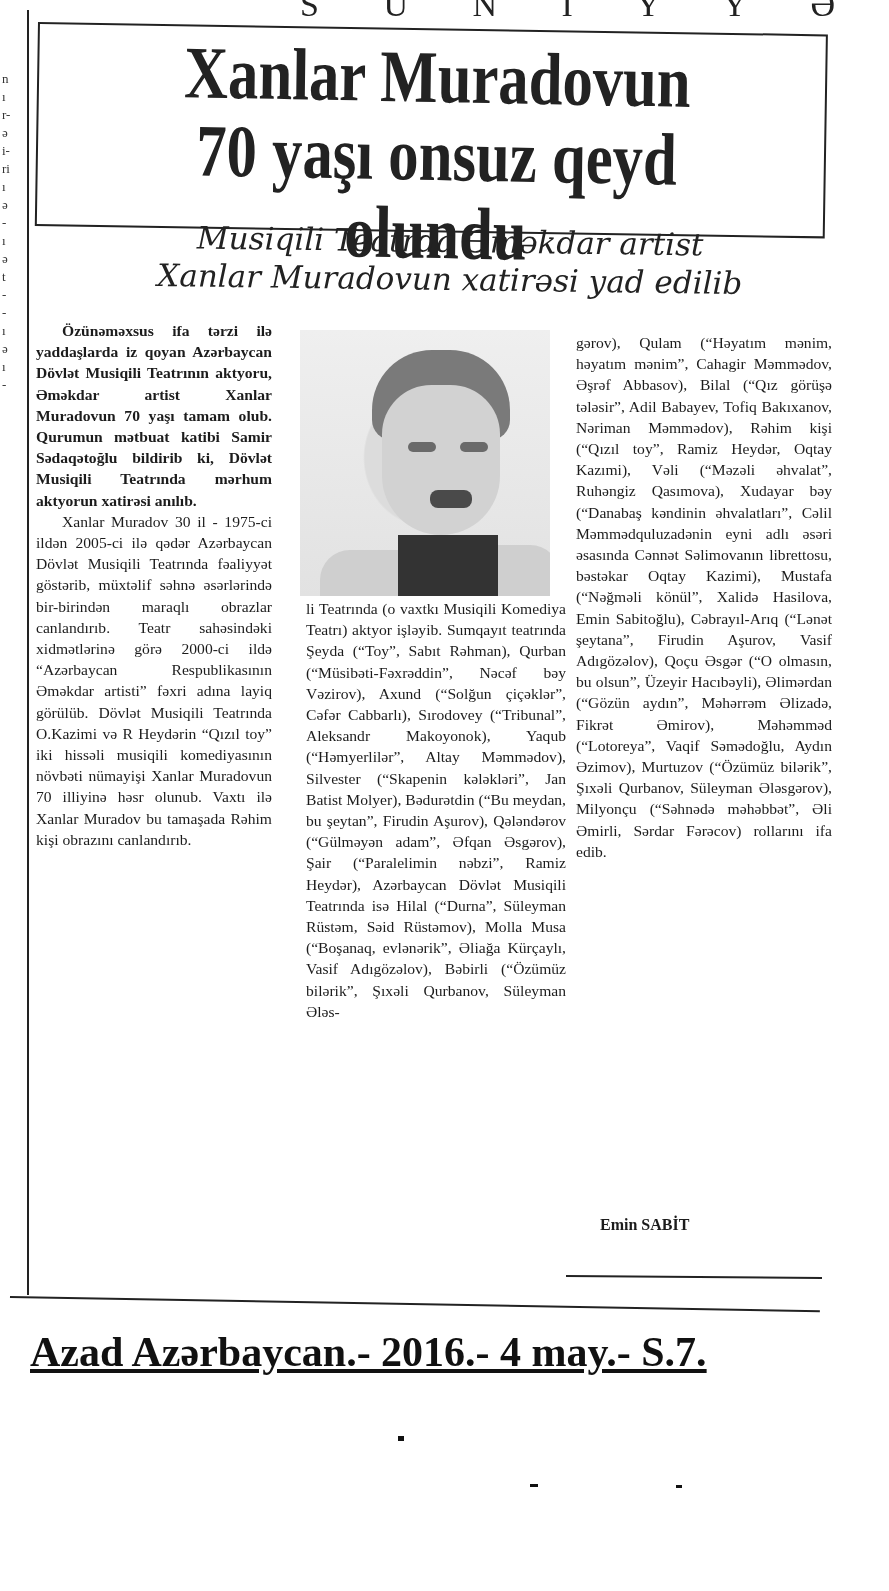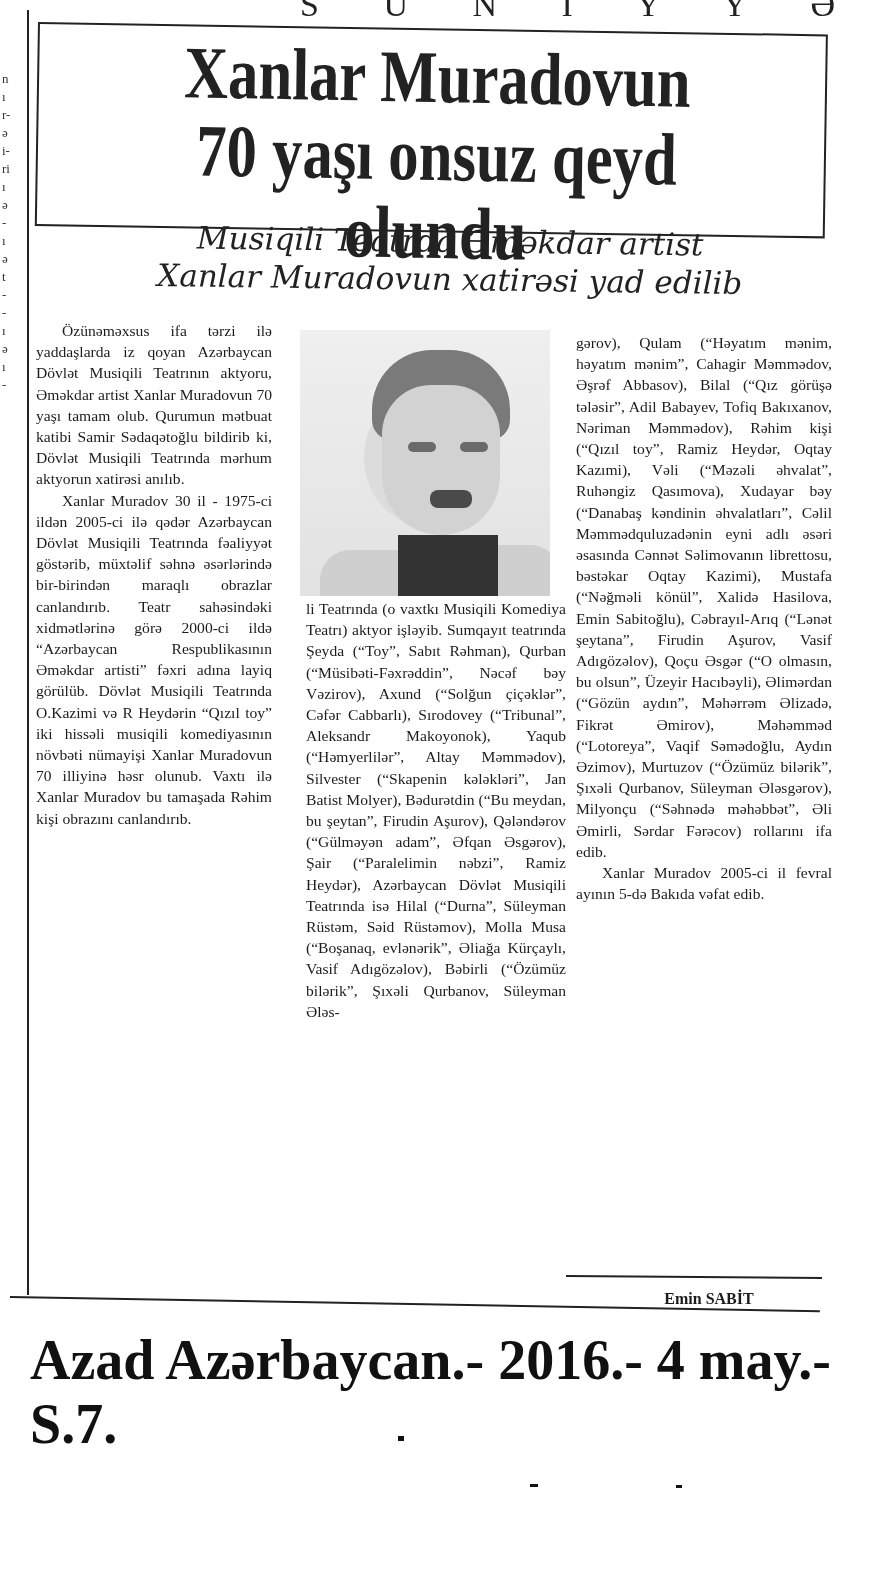--- a/index.html
+++ b/index.html
@@ -27,43 +27,43 @@
     transform-origin:center top;
   }
   .subhead {
     position:absolute; left:90px; top:222px; width:720px; text-align:center;
     font-family: "DejaVu Serif", serif; font-style:italic; font-size:31px; line-height:38px;
     color:#222; transform:rotate(0.8deg);
   }
   .col { position:absolute; font-size:15.6px; line-height:21.2px; text-align:justify; color:#1c1c1c; }
   .col p { margin:0; text-indent:26px; }
   .col p.noindent { text-indent:0; }
-  .bold { font-weight:normal; }
+  .bold { font-weight:bold; }
   .col1 { left:36px; top:320px; width:236px; }
   .col2 { left:306px; top:598px; width:260px; }
   .col3 { left:576px; top:332px; width:256px; }
   .photo {
     position:absolute; left:300px; top:330px; width:250px; height:266px;
     background: radial-gradient(ellipse at 50% 48%, #dcdcdc 0 34%, transparent 35%),
                 linear-gradient(#efefef,#e2e2e2);
     overflow:hidden;
   }
   .photo .hair { position:absolute; left:72px; top:20px; width:138px; height:90px; border-radius:60px 60px 20px 20px; background:#7a7a7a; }
   .photo .face { position:absolute; left:82px; top:55px; width:118px; height:150px; border-radius:50px 50px 60px 60px; background:#d2d2d2; }
   .photo .eye { position:absolute; top:112px; width:28px; height:10px; background:#6a6a6a; border-radius:5px; }
   .photo .mustache { position:absolute; left:130px; top:160px; width:42px; height:18px; background:#4a4a4a; border-radius:8px; }
   .photo .collar { position:absolute; left:98px; top:205px; width:100px; height:80px; background:#333; }
   .photo .jacket-l { position:absolute; left:20px; top:220px; width:90px; height:60px; background:#cfcfcf; border-radius:30px 0 0 0; }
   .photo .jacket-r { position:absolute; left:190px; top:215px; width:70px; height:60px; background:#cfcfcf; border-radius:0 30px 0 0; }
   .byline-rule { position:absolute; left:566px; top:1276px; width:256px; height:2px; background:#222; transform:rotate(0.4deg); }
-  .byline { position:absolute; left:600px; top:1290px; width:218px; text-align:center; font-weight:bold; font-size:16px; color:#1c1c1c; }
+  .byline { position:absolute; left:600px; top:1216px; width:218px; text-align:left; font-weight:bold; font-size:16px; color:#1c1c1c; }
   .bottom-rule { position:absolute; left:10px; top:1296px; width:810px; height:2px; background:#222; transform:rotate(1deg); transform-origin:left top; }
   .citation {
     position:absolute; left:30px; top:1328px; width:820px;
-    font-family: "Liberation Serif", serif; font-weight:bold; font-size:56px; color:#111;
+    font-family: "Liberation Serif", serif; font-weight:bold; font-size:42px; color:#111;text-decoration:underline;
   }
   .speck { position:absolute; background:#111; }
 </style>
 </head>
 <body>
 
 <div class="section-header">S Ü N İ Y Y Ə T</div>
 
 <div class="left-margin-frag">
   <div>n</div>
@@ -113,21 +113,20 @@
   <p class="bold">Özünəməxsus ifa tərzi ilə yaddaşlarda iz qoyan Azərbaycan Dövlət Musiqili Teatrının aktyoru, Əməkdar artist Xanlar Muradovun 70 yaşı tamam olub. Qurumun mətbuat katibi Samir Sədaqətoğlu bildirib ki, Dövlət Musiqili Teatrında mərhum aktyorun xatirəsi anılıb.</p>
   <p>Xanlar Muradov 30 il - 1975-ci ildən 2005-ci ilə qədər Azərbaycan Dövlət Musiqili Teatrında fəaliyyət göstərib, müxtəlif səhnə əsərlərində bir-birindən maraqlı obrazlar canlandırıb. Teatr sahəsindəki xidmətlərinə görə 2000-ci ildə “Azərbaycan Respublikasının Əməkdar artisti” fəxri adına layiq görülüb. Dövlət Musiqili Teatrında O.Kazimi və R Heydərin “Qızıl toy” iki hissəli musiqili komediyasının növbəti nümayişi Xanlar Muradovun 70 illiyinə həsr olunub. Vaxtı ilə Xanlar Muradov bu tamaşada Rəhim kişi obrazını canlandırıb.</p>
 </div>
 
 <div class="col col2">
   <p class="noindent">li Teatrında (o vaxtkı Musiqili Komediya Teatrı) aktyor işləyib. Sumqayıt teatrında Şeyda (“Toy”, Sabıt Rəhman), Qurban (“Müsibəti-Fəxrəddin”, Nəcəf bəy Vəzirov), Axund (“Solğun çiçəklər”, Cəfər Cabbarlı), Sırodovey (“Tribunal”, Aleksandr Makoyonok), Yaqub (“Həmyerlilər”, Altay Məmmədov), Silvester (“Skapenin kələkləri”, Jan Batist Molyer), Bədurətdin (“Bu meydan, bu şeytan”, Firudin Aşurov), Qələndərov (“Gülməyən adam”, Əfqan Əsgərov), Şair (“Paralelimin nəbzi”, Ramiz Heydər), Azərbaycan Dövlət Musiqili Teatrında isə Hilal (“Durna”, Süleyman Rüstəm, Səid Rüstəmov), Molla Musa (“Boşanaq, evlənərik”, Əliağa Kürçaylı, Vasif Adıgözəlov), Bəbirli (“Özümüz bilərik”, Şıxəli Qurbanov, Süleyman Ələs-</p>
 </div>
 
 <div class="col col3">
   <p class="noindent">gərov), Qulam (“Həyatım mənim, həyatım mənim”, Cahagir Məmmədov, Əşrəf Abbasov), Bilal (“Qız görüşə tələsir”, Adil Babayev, Tofiq Bakıxanov, Nəriman Məmmədov), Rəhim kişi (“Qızıl toy”, Ramiz Heydər, Oqtay Kazımi), Vəli (“Məzəli əhvalat”, Ruhəngiz Qasımova), Xudayar bəy (“Danabaş kəndinin əhvalatları”, Cəlil Məmmədquluzadənin eyni adlı əsəri əsasında Cənnət Səlimovanın librettosu, bəstəkar Oqtay Kazimi), Mustafa (“Nəğməli könül”, Xalidə Hasilova, Emin Sabitoğlu), Cəbrayıl-Arıq (“Lənət şeytana”, Firudin Aşurov, Vasif Adıgözəlov), Qoçu Əsgər (“O olmasın, bu olsun”, Üzeyir Hacıbəyli), Əlimərdan (“Gözün aydın”, Məhərrəm Əlizadə, Fikrət Əmirov), Məhəmməd (“Lotoreya”, Vaqif Səmədoğlu, Aydın Əzimov), Murtuzov (“Özümüz bilərik”, Şıxəli Qurbanov, Süleyman Ələsgərov), Milyonçu (“Səhnədə məhəbbət”, Əli Əmirli, Sərdar Fərəcov) rollarını ifa edib.</p>
-  <p class="bold">Xanlar Muradov 2005-ci il fevral ayının 5-də Bakıda vəfat edib.</p>
 </div>
 
 <div class="byline-rule"></div>
 <div class="byline">Emin SABİT</div>
 <div class="bottom-rule"></div>
 
 <div class="citation">Azad Azərbaycan.- 2016.- 4 may.- S.7.</div>
 
 <div class="speck" style="left:398px;top:1436px;width:6px;height:5px"></div>
 <div class="speck" style="left:530px;top:1484px;width:8px;height:3px"></div>

